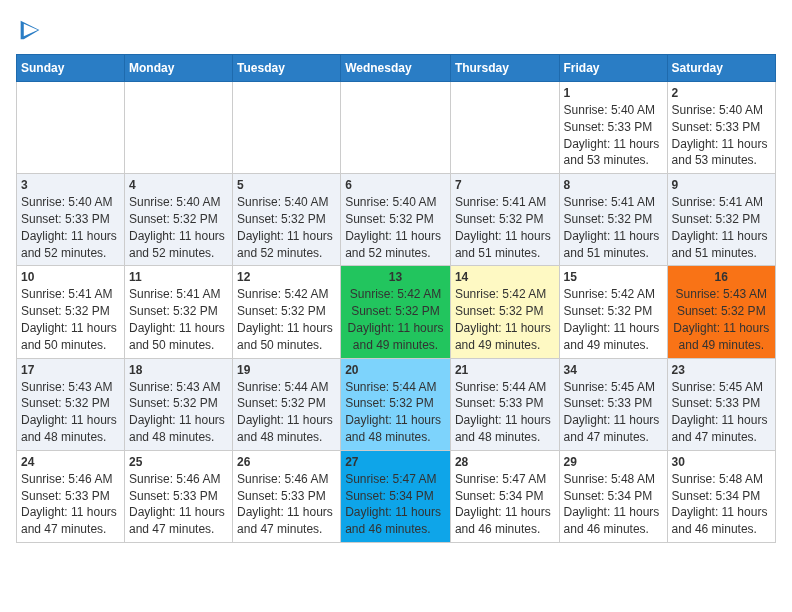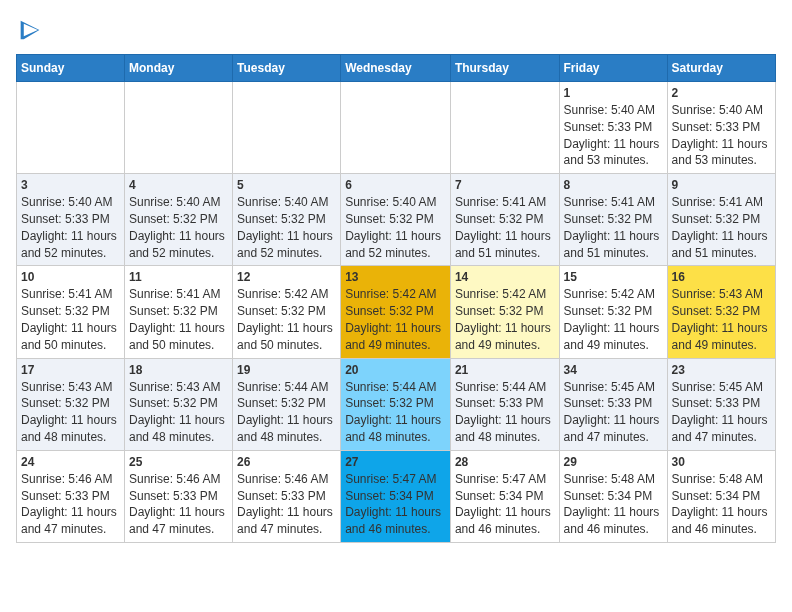--- a/index.html
+++ b/index.html
@@ -214,42 +214,42 @@
 Daylight: 11 hours
 and 50 minutes.</div>
         </td>
         <td style="background: rgb(255, 255, 255);">
           <span class="day-num">12</span>
           <div class="day-info" style="white-space: pre-line;">Sunrise: 5:42 AM
 Sunset: 5:32 PM
 Daylight: 11 hours
 and 50 minutes.</div>
         </td>
-        <td style="background: #eab308;">
+        <td style="background: #22c55e; text-align: center;">
           <span class="day-num">13</span>
           <div class="day-info" style="white-space: pre-line;">Sunrise: 5:42 AM
 Sunset: 5:32 PM
 Daylight: 11 hours
 and 49 minutes.</div>
         </td>
         <td style="background: #fef9c3;">
           <span class="day-num">14</span>
           <div class="day-info" style="white-space: pre-line;">Sunrise: 5:42 AM
 Sunset: 5:32 PM
 Daylight: 11 hours
 and 49 minutes.</div>
         </td>
         <td style="background: rgb(255, 255, 255);">
           <span class="day-num">15</span>
           <div class="day-info" style="white-space: pre-line;">Sunrise: 5:42 AM
 Sunset: 5:32 PM
 Daylight: 11 hours
 and 49 minutes.</div>
         </td>
-        <td style="background: #fde047;">
+        <td style="background: #f97316; text-align: center;">
           <span class="day-num">16</span>
           <div class="day-info" style="white-space: pre-line;">Sunrise: 5:43 AM
 Sunset: 5:32 PM
 Daylight: 11 hours
 and 49 minutes.</div>
         </td>
       </tr>
       <tr>
         <td style="background: rgb(238, 242, 248);">
           <span class="day-num">17</span>

